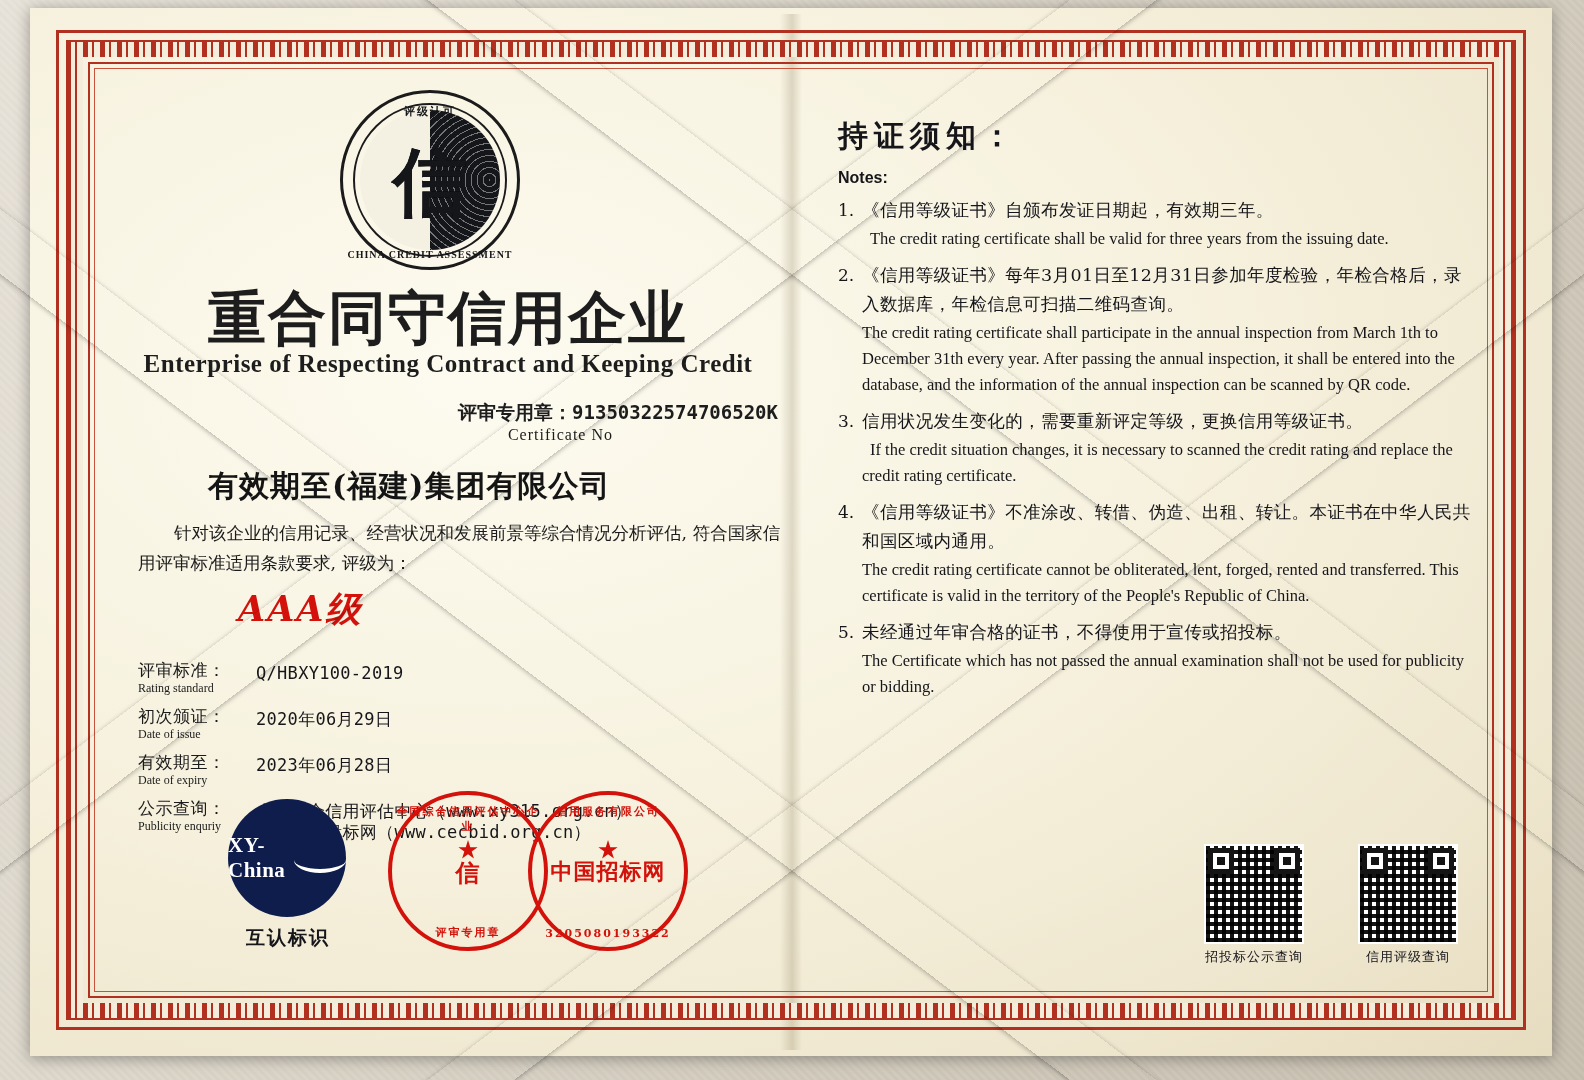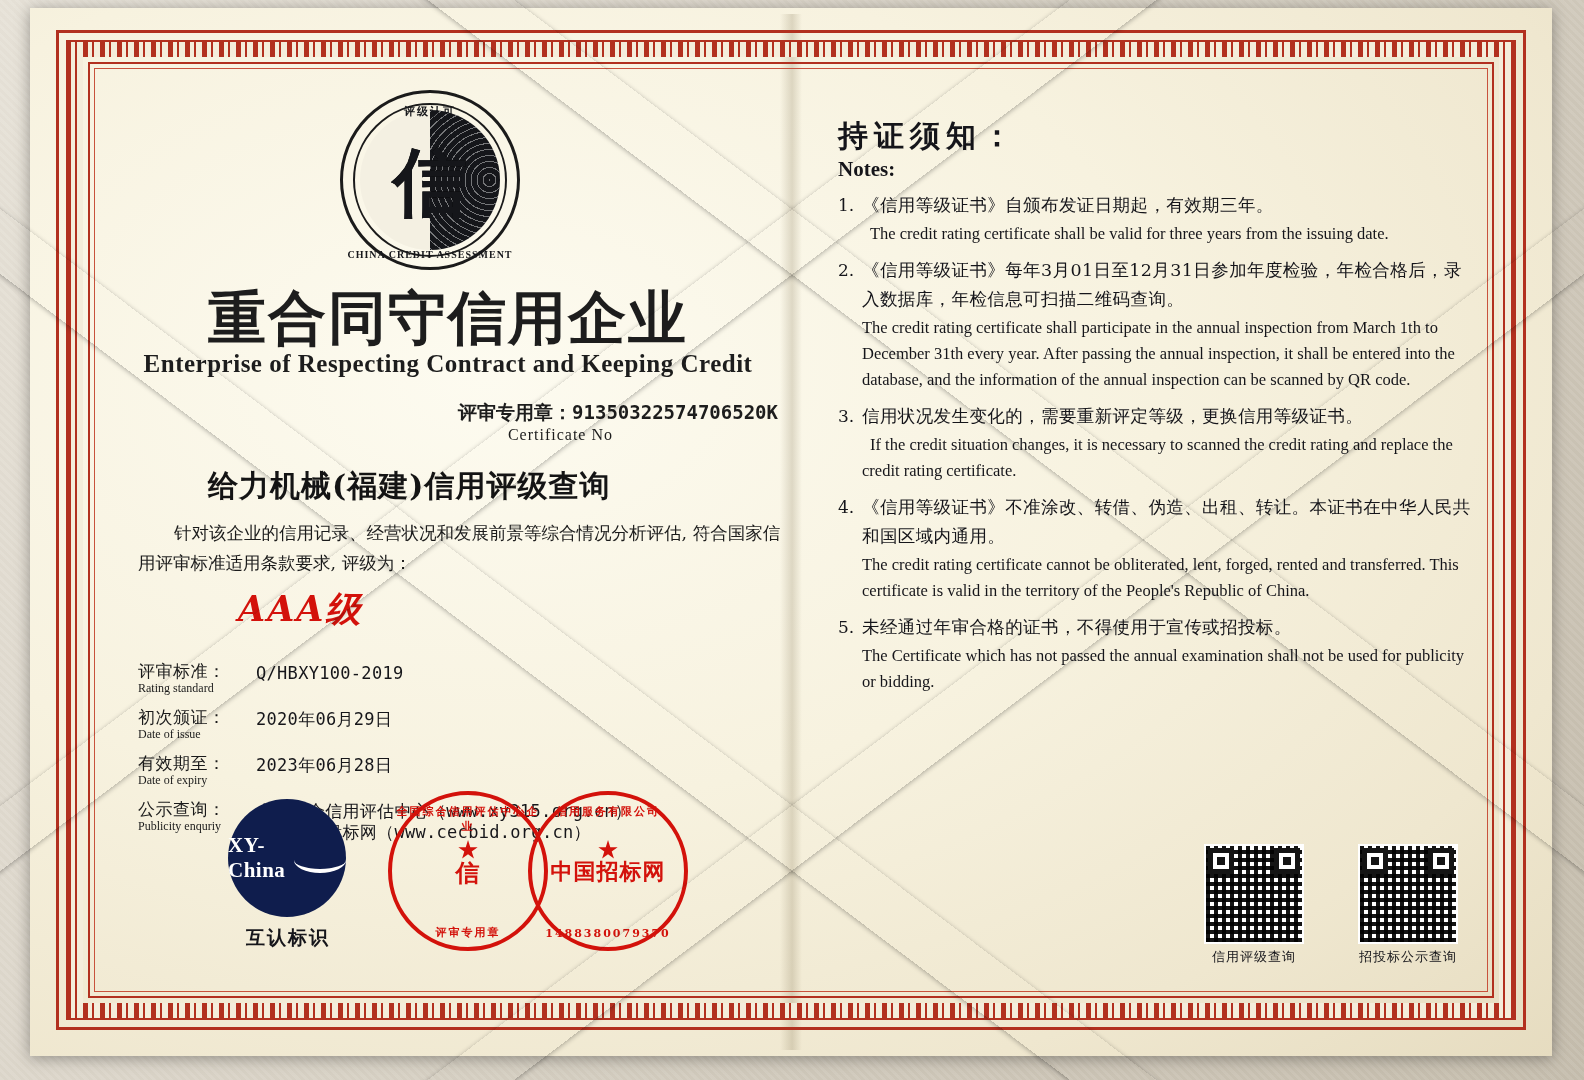--- a/index.html
+++ b/index.html
@@ -255,21 +255,21 @@
     display:flex;
     align-items: flex-start;
     margin-bottom: 13px;
   }
   .field-label {
     width: 118px;
     flex: 0 0 118px;
   }
   .field-label .cn {
     display:block;
-    font-family: Liberation Serif, serif;
+    font-family: Liberation Mono, monospace;
     font-size: 17px;
     color:#1b1b1b;
     letter-spacing: .5px;
     line-height: 20px;
   }
   .field-label .en {
     display:block;
     font-family: "Liberation Serif", serif;
     font-size: 12px;
     color:#1b1b1b;
@@ -374,25 +374,25 @@
   
   .notes-title-cn {
     font-family:"DejaVu Serif", serif;
     font-size: 30px;
     font-weight:700;
     color:#15151a;
     letter-spacing: 6px;
     margin-top: 34px;
   }
   .notes-title-en {
-    font-family:Liberation Serif, serif;
-    font-size: 21px;
+    font-family:Liberation Sans, sans-serif;
+    font-size: 16px;
     font-weight:700;
     color:#15151a;
-    margin-top: 0;
+    margin-top: 12px;
     margin-bottom: 9px;
   }
   .note {
     display:flex;
     margin-bottom: 9px;
   }
   .note-num {
     flex: 0 0 24px;
     font-family:"DejaVu Serif", serif;
     font-size: 17px;
@@ -480,21 +480,21 @@
       </div>
 
       <div class="title-cn">重合同守信用企业</div>
       <div class="title-en">Enterprise of Respecting Contract and Keeping Credit</div>
 
       <div class="cert-no">
         <span>评审专用章：</span><span>91350322574706520K</span>
       </div>
       <div class="cert-no-en">Certificate  No</div>
 
-      <div class="company">给力机械(福建)信用评级查询</div>
+      <div class="company">有效期至(福建)集团有限公司</div>
       <div class="desc">针对该企业的信用记录、经营状况和发展前景等综合情况分析评估, 符合国家信用评审标准适用条款要求, 评级为：</div>
       <div class="grade">AAA级</div>
 
       <div class="fields">
 
         <div class="field-row">
           <div class="field-label">
             <span class="cn">评审标准：</span>
             <span class="en">Rating standard</span>
           </div>
@@ -541,21 +541,21 @@
           <div class="arc-top">全国综合信用评估中心企业</div>
           <div class="star">★</div>
           <div class="mid">信</div>
           <div class="arc-bottom">评审专用章</div>
         </div>
 
         <div class="seal-round b">
           <div class="arc-top">信用服务有限公司</div>
           <div class="star">★</div>
           <div class="mid">中国招标网</div>
-          <div class="arc-bottom">1488380079370</div>
+          <div class="arc-bottom">3205080193322</div>
         </div>
       </div>
 
     </div>
 
     <div class="col-right">
 
       <div class="notes-title-cn">持证须知：</div>
       <div class="notes-title-en">Notes:</div>
 
@@ -595,25 +595,25 @@
         <div class="note-num">5.</div>
         <div class="note-body">
           <div class="note-cn">未经通过年审合格的证书，不得使用于宣传或招投标。</div>
           <div class="note-en">The Certificate which has not passed the annual examination shall not be used for publicity or bidding.</div>
         </div>
       </div>
 
       <div class="qr-area">
         <div class="qr-block">
           <div class="qr"></div>
-          <div class="qr-caption">信用评级查询</div>
+          <div class="qr-caption">招投标公示查询</div>
         </div>
         <div class="qr-block">
           <div class="qr"></div>
-          <div class="qr-caption">招投标公示查询</div>
+          <div class="qr-caption">信用评级查询</div>
         </div>
       </div>
 
     </div>
   </div>
 </div>
 
 <div class="ribbon tl"></div>
 <div class="ribbon tr"></div>
 <div class="ribbon bl"></div>

